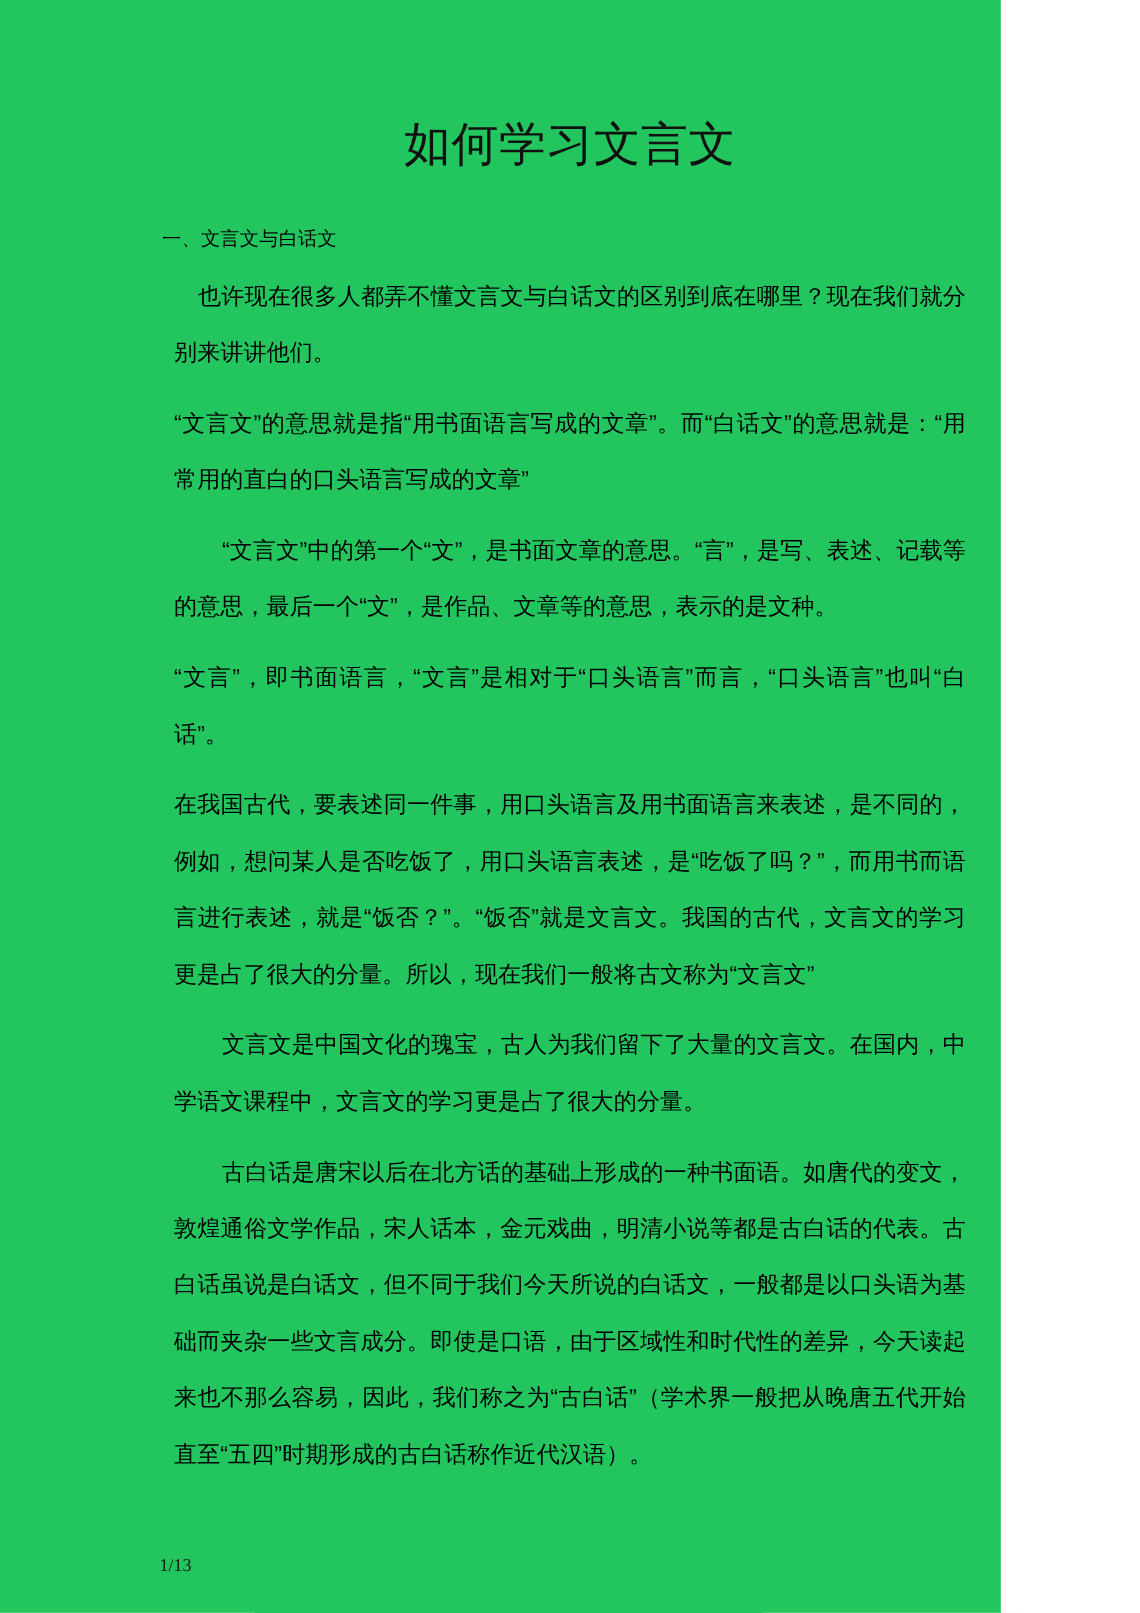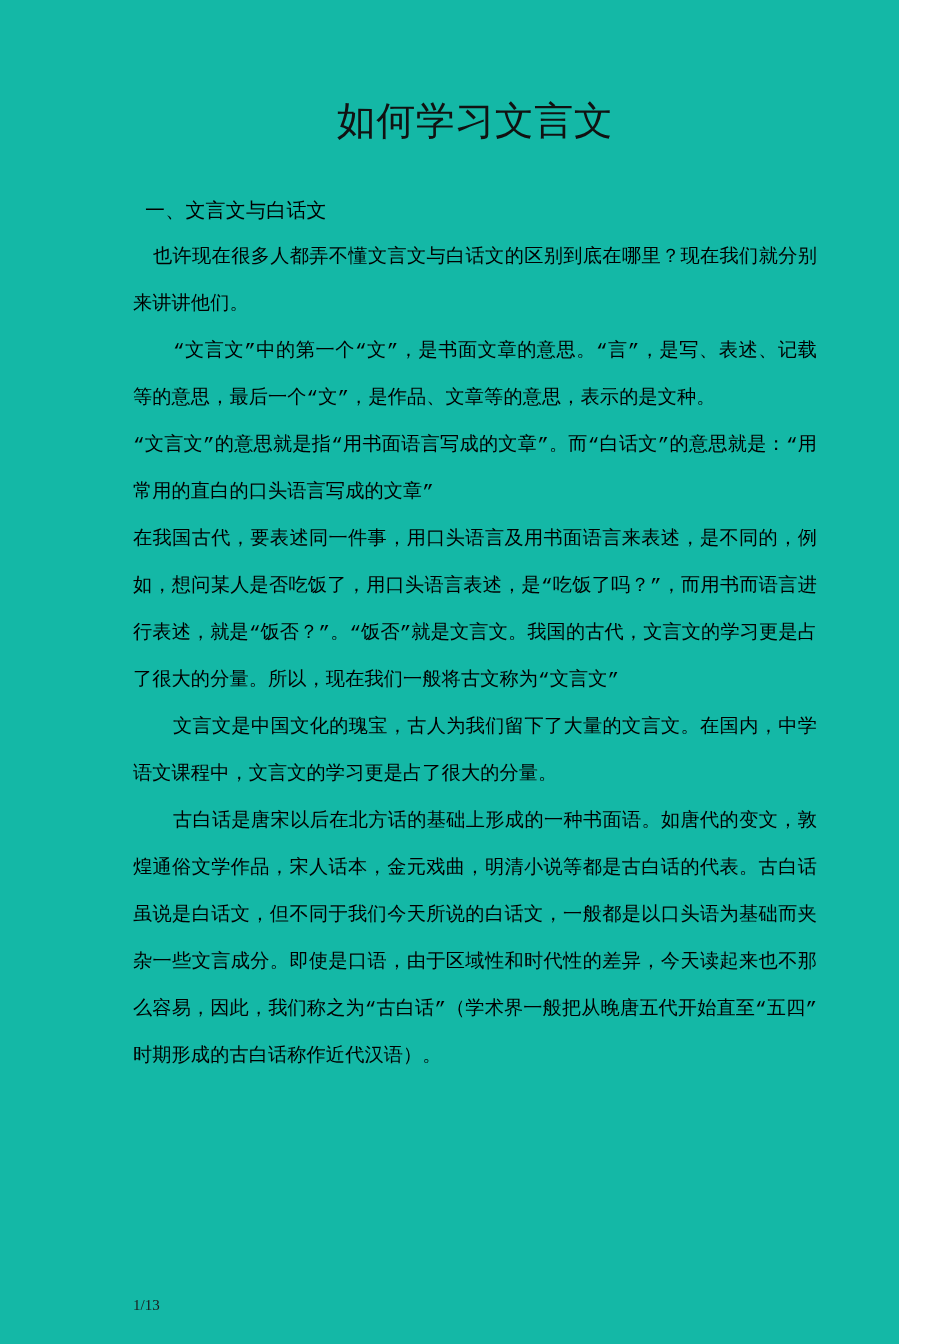--- a/index.html
+++ b/index.html
@@ -15,23 +15,23 @@
     overflow: hidden;
     font-family: "Liberation Sans", "DejaVu Sans", sans-serif;
     color: #000000;
     -webkit-font-smoothing: antialiased;
   }
 
   .page {
     position: absolute;
     left: 0;
     top: 0;
-    width: 899px;
+    width: 834px;
     height: 1344px;
-    background: #14b8a6;
+    background: #22c55e;
   }
 
   .content {
     position: absolute;
     left: 133px;
     top: 0;
     width: 684px;
   }
 
   .doc-title {
@@ -41,36 +41,36 @@
     font-weight: 400;
     text-align: center;
     color: #111111;
     margin: 0;
     padding-top: 98px;
     letter-spacing: 0.5px;
   }
 
   .section-heading {
     font-family: "Liberation Sans", "DejaVu Sans", sans-serif;
-    font-size: 20px;
+    font-size: 16px;
     line-height: 24px;
     font-weight: 400;
     color: #000000;
-    margin: 12px;
+    margin: 2px;
     padding-top: 42px;
     letter-spacing: 0.2px;
   }
 
   .para {
-    font-family: Liberation Mono, monospace;
+    font-family: Liberation Sans, sans-serif;
     font-size: 19.2px;
     line-height: 47px;
     font-weight: 400;
     color: #000000;
-    margin: 0;
+    margin: 12px;
     text-align: justify;
     text-justify: inter-character;
     word-break: break-all;
     letter-spacing: 0.1px;
   }
 
   .para.first-para { margin-top: 12px; }
   .para.indent-1 { text-indent: 20px; }
   .para.indent-2 { text-indent: 40px; }
   .para.indent-0 { text-indent: 0; }
@@ -91,24 +91,25 @@
 <div class="page">
 
   <div class="content">
 
     <h1 class="doc-title">如何学习文言文</h1>
 
     <div class="section-heading">一、文言文与白话文</div>
 
     <p class="para first-para indent-1">也许现在很多人都弄不懂文言文与白话文的区别到底在哪里？现在我们就分别来讲讲他们。</p>
 
+    <p class="para indent-0">“文言文”的意思就是指“用书面语言写成的文章”。而“白话文”的意思就是：“用常用的直白的口头语言写成的文章”</p>
+
     <p class="para indent-2">“文言文”中的第一个“文”，是书面文章的意思。“言”，是写、表述、记载等的意思，最后一个“文”，是作品、文章等的意思，表示的是文种。</p>
 
-    <p class="para indent-0">“文言文”的意思就是指“用书面语言写成的文章”。而“白话文”的意思就是：“用常用的直白的口头语言写成的文章”</p>
-
+    <p class="para indent-0">“文言”，即书面语言，“文言”是相对于“口头语言”而言，“口头语言”也叫“白话”。</p>
 
     <p class="para indent-0">在我国古代，要表述同一件事，用口头语言及用书面语言来表述，是不同的，例如，想问某人是否吃饭了，用口头语言表述，是“吃饭了吗？”，而用书而语言进行表述，就是“饭否？”。“饭否”就是文言文。我国的古代，文言文的学习更是占了很大的分量。所以，现在我们一般将古文称为“文言文”</p>
 
     <p class="para indent-2">文言文是中国文化的瑰宝，古人为我们留下了大量的文言文。在国内，中学语文课程中，文言文的学习更是占了很大的分量。</p>
 
     <p class="para indent-2">古白话是唐宋以后在北方话的基础上形成的一种书面语。如唐代的变文，敦煌通俗文学作品，宋人话本，金元戏曲，明清小说等都是古白话的代表。古白话虽说是白话文，但不同于我们今天所说的白话文，一般都是以口头语为基础而夹杂一些文言成分。即使是口语，由于区域性和时代性的差异，今天读起来也不那么容易，因此，我们称之为“古白话”（学术界一般把从晚唐五代开始直至“五四”时期形成的古白话称作近代汉语）。</p>
 
   </div>
 
   <div class="page-footer">1/13</div>

